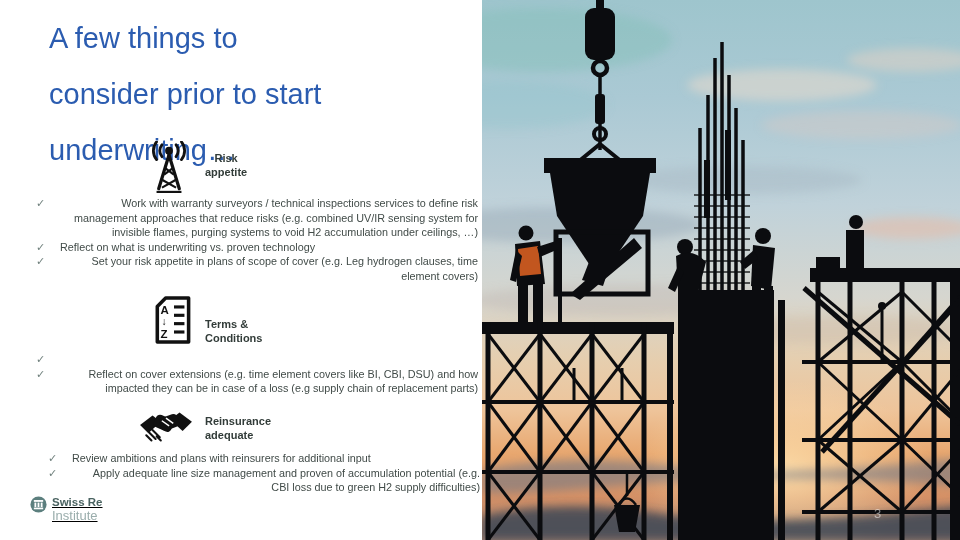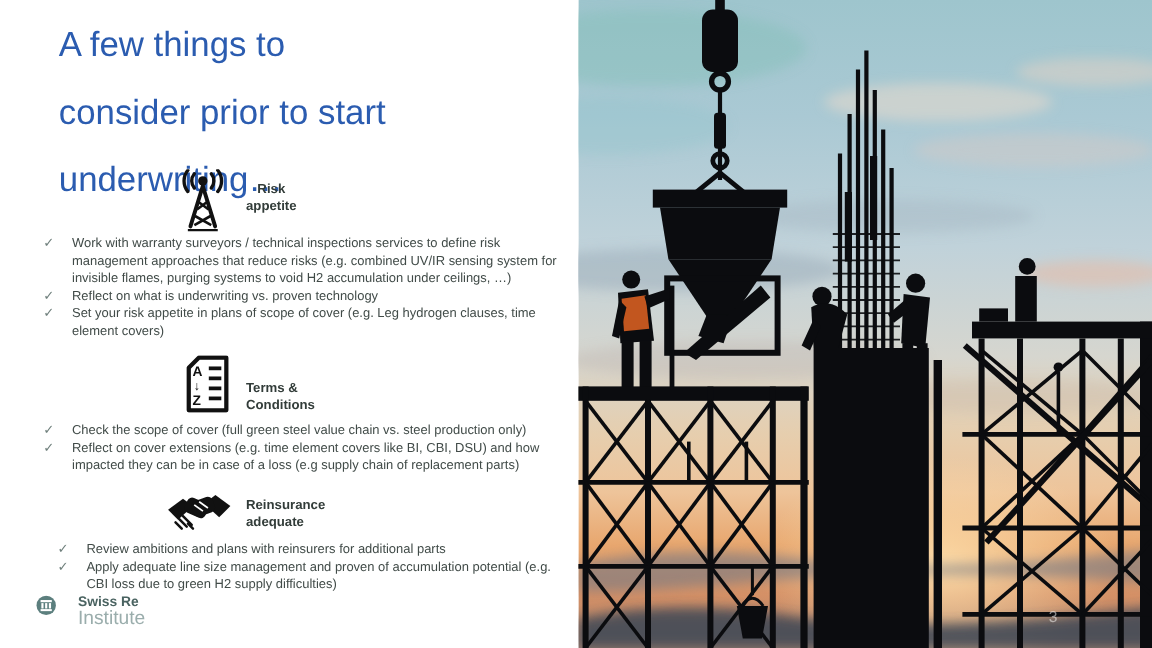--- a/index.html
+++ b/index.html
@@ -16,25 +16,25 @@
   .section-icon{position:absolute;}
   .section-label{
     position:absolute;font-size:11px;line-height:13.5px;font-weight:bold;color:#323c39;
   }
   .bullets{position:absolute;display:flex;flex-direction:column;}
   .bullet{display:flex;align-items:flex-start;}
   .check{
     flex:none;width:24px;color:#70807d;font-size:11px;line-height:14.6px;
     padding-top:0;
   }
-  .btext{font-size:10.8px;line-height:14.6px;color:#414b48;}
+  .btext{font-size:10.8px;line-height:14.6px;color:#414b48;text-align:right;}
   .logo{position:absolute;left:30px;top:496px;display:flex;align-items:flex-start;}
-  .logo-texts{margin-left:18px;}
+  .logo-texts{margin-left:5px;text-decoration:underline;}
   .logo-brand{font-size:11.5px;font-weight:bold;color:#4a6361;line-height:13px;}
-  .logo-sub{font-size:16px;color:#9aadac;line-height:13px;}
+  .logo-sub{font-size:13px;color:#9aadac;line-height:13px;}
   .photo{position:absolute;left:482px;top:0;width:478px;height:540px;}
 </style>
 </head>
 <body>
 
 <div class="slide">
 
   <div class="title pre">A few things to
 consider prior to start
 underwriting…</div>
@@ -92,21 +92,20 @@
         <rect x="20" y="33" width="10" height="3"></rect>
       </g>
     </svg>
   </div>
   <div class="section-label pre" style="left:205px;top:318px;">Terms &amp;
 Conditions</div>
 
   <div class="bullets" style="left:36px;top:352px;width:442px;">
     <div class="bullet">
       <span class="check">✓</span>
-      <span class="btext">Check the scope of cover (full green steel value chain vs. steel production only)</span>
     </div>
     <div class="bullet">
       <span class="check">✓</span>
       <span class="btext">Reflect on cover extensions (e.g. time element covers like BI, CBI, DSU) and how impacted they can be in case of a loss (e.g supply chain of replacement parts)</span>
     </div>
   </div>
 
   <div class="section-icon" style="left:139px;top:408px;">
     <svg width="54" height="40" viewBox="0 0 52 38">
       <g fill="#111">
@@ -126,21 +125,21 @@
         <path d="M17,27 L21,31"></path>
       </g>
     </svg>
   </div>
   <div class="section-label pre" style="left:205px;top:415px;">Reinsurance
 adequate</div>
 
   <div class="bullets" style="left:48px;top:451px;width:432px;">
     <div class="bullet">
       <span class="check">✓</span>
-      <span class="btext">Review ambitions and plans with reinsurers for additional parts</span>
+      <span class="btext">Review ambitions and plans with reinsurers for additional input</span>
     </div>
     <div class="bullet">
       <span class="check">✓</span>
       <span class="btext">Apply adequate line size management and proven of accumulation potential (e.g. CBI loss due to green H2 supply difficulties)</span>
     </div>
   </div>
 
   <div class="logo">
     <svg width="17" height="17" viewBox="0 0 16 16">
       <circle cx="8" cy="8" r="7.6" fill="#5c7f7e"></circle>

